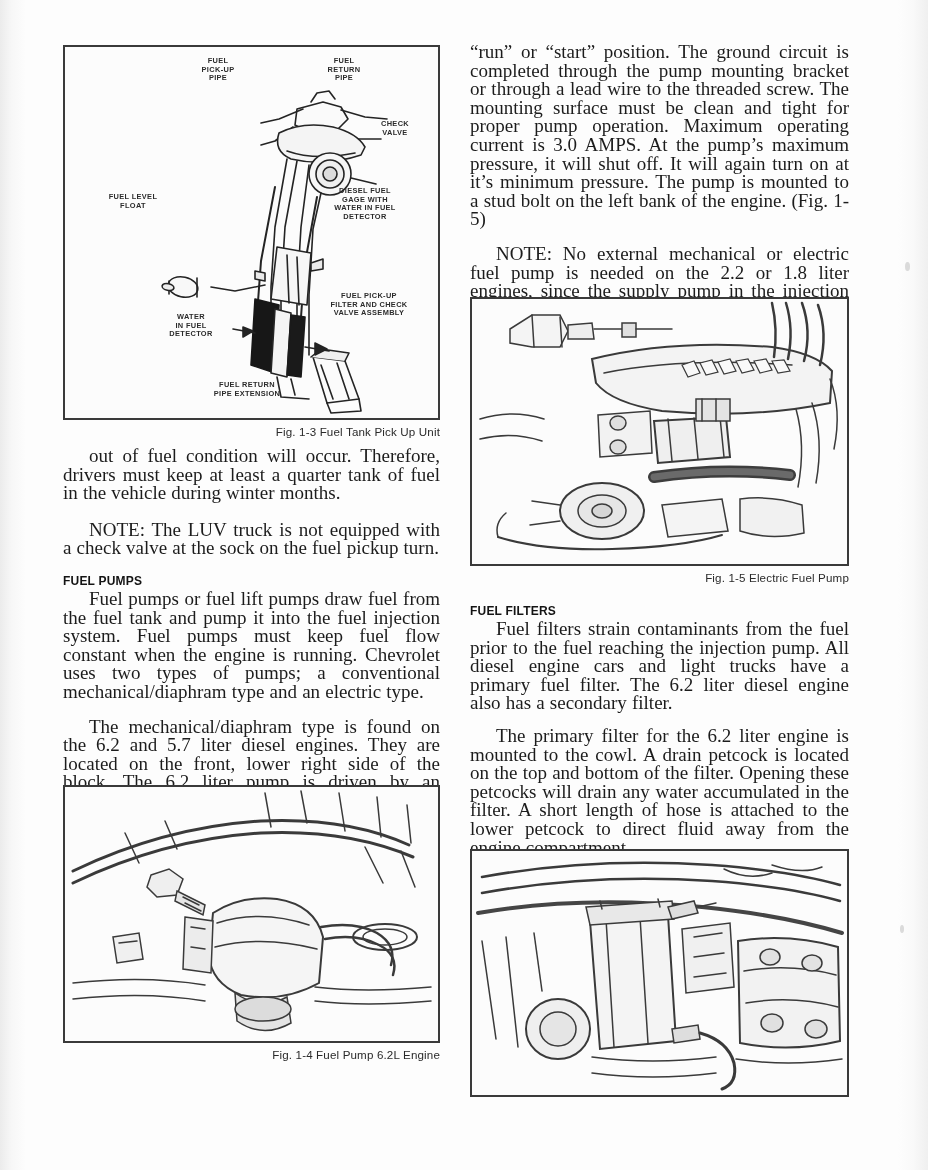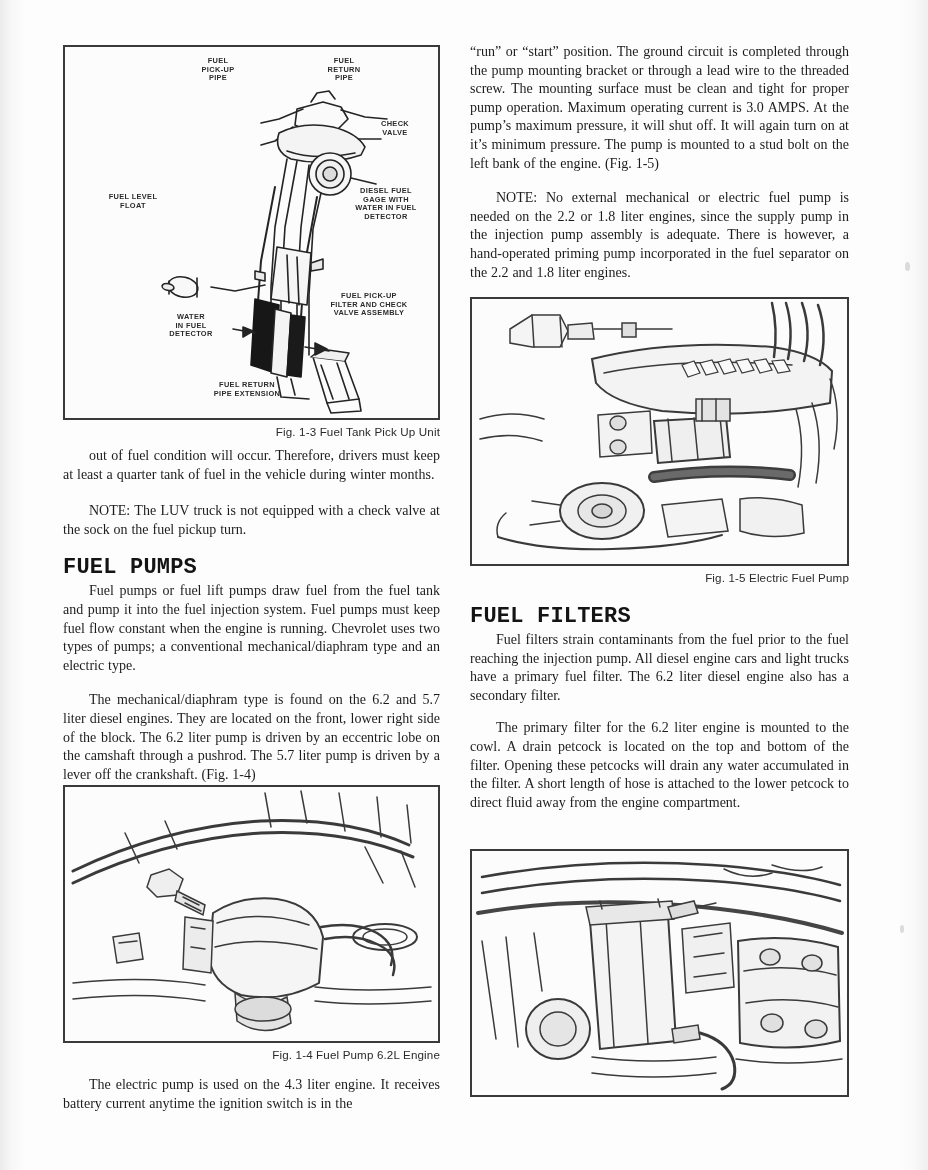--- a/index.html
+++ b/index.html
@@ -28,32 +28,32 @@
     opacity: .8;
   }
   .scan-speck { position: absolute; background: #b9b9b9; border-radius: 50%; opacity:.5;}
 
   
   .col-left  { position: absolute; left: 63px;  top: 40px; width: 377px; }
   .col-right { position: absolute; left: 470px; top: 40px; width: 379px; }
 
   p.body {
     margin: 0 0 14px 0;
-    font-size: 14px;
+    font-size: 19px;
     line-height: 18.6px;
     text-align: justify;
     text-indent: 26px;
     word-spacing: .4px;
   }
   p.body.noindent { text-indent: 0; }
   p.note { text-indent: 26px; }
   h2.section {
     margin: 16px 0 2px 0;
-    font-family: Liberation Mono, monospace;
-    font-size: 22px;
+    font-family: Liberation Sans, sans-serif;
+    font-size: 12px;
     font-weight: bold;
     letter-spacing: .2px;
     color: #141414;
   }
 
   
   .figure { position: absolute; }
   .figbox {
     position: relative;
     border: 2px solid #3a3a3a;
@@ -165,21 +165,21 @@
       <div class="callout" style="left:122px; top:10px; width:62px;">FUEL
 PICK-UP
 PIPE</div>
       <div class="callout" style="left:248px; top:10px; width:62px;">FUEL
 RETURN
 PIPE</div>
       <div class="callout" style="left:300px; top:73px; width:60px;">CHECK
 VALVE</div>
       <div class="callout" style="left:28px; top:146px; width:80px;">FUEL LEVEL
 FLOAT</div>
-      <div class="callout" style="left:273px; top:140px; width:96px;">DIESEL FUEL
+      <div class="callout" style="left:252px; top:140px; width:96px;">DIESEL FUEL
 GAGE WITH
 WATER IN FUEL
 DETECTOR</div>
       <div class="callout" style="left:252px; top:245px; width:104px;">FUEL PICK-UP
 FILTER AND CHECK
 VALVE ASSEMBLY</div>
       <div class="callout" style="left:94px; top:266px; width:64px;">WATER
 IN FUEL
 DETECTOR</div>
       <div class="callout" style="left:130px; top:334px; width:104px;">FUEL RETURN
@@ -244,23 +244,20 @@
           <path d="M300 60 L318 96"></path>
           <path d="M336 64 L350 100"></path>
           <path d="M100 34 L112 62"></path>
           <path d="M60 46 L74 76"></path>
         </g>
       </svg>
     </div>
     <div class="figcap">Fig. 1-4  Fuel Pump 6.2L Engine</div>
   </div>
 
-  <div class="col-left" style="top:1076px;">
-    <p class="body">The electric pump is used on the 4.3 liter engine. It receives battery current anytime the ignition switch is in the</p>
-  </div>
 
   <div class="col-right" style="top:43px;">
     <p class="body noindent">“run” or “start” position. The ground circuit is completed through the pump mounting bracket or through a lead wire to the threaded screw. The mounting surface must be clean and tight for proper pump operation. Maximum operating current is 3.0 AMPS. At the pump’s maximum pressure, it will shut off. It will again turn on at it’s minimum pressure. The pump is mounted to a stud bolt on the left bank of the engine. (Fig. 1-5)</p>
     <p class="body note" style="margin-top:16px;">NOTE: No external mechanical or electric fuel pump is needed on the 2.2 or 1.8 liter engines, since the supply pump in the injection pump assembly is adequate. There is however, a hand-operated priming pump incorporated in the fuel separator on the 2.2 and 1.8 liter engines.</p>
   </div>
 
   <div class="figure" style="left:470px; top:297px; width:379px;">
     <div class="figbox" style="height:265px;">
       <svg width="375" height="261" viewBox="0 0 375 261">
         <rect width="375" height="261" fill="#fcfcfc"></rect>

